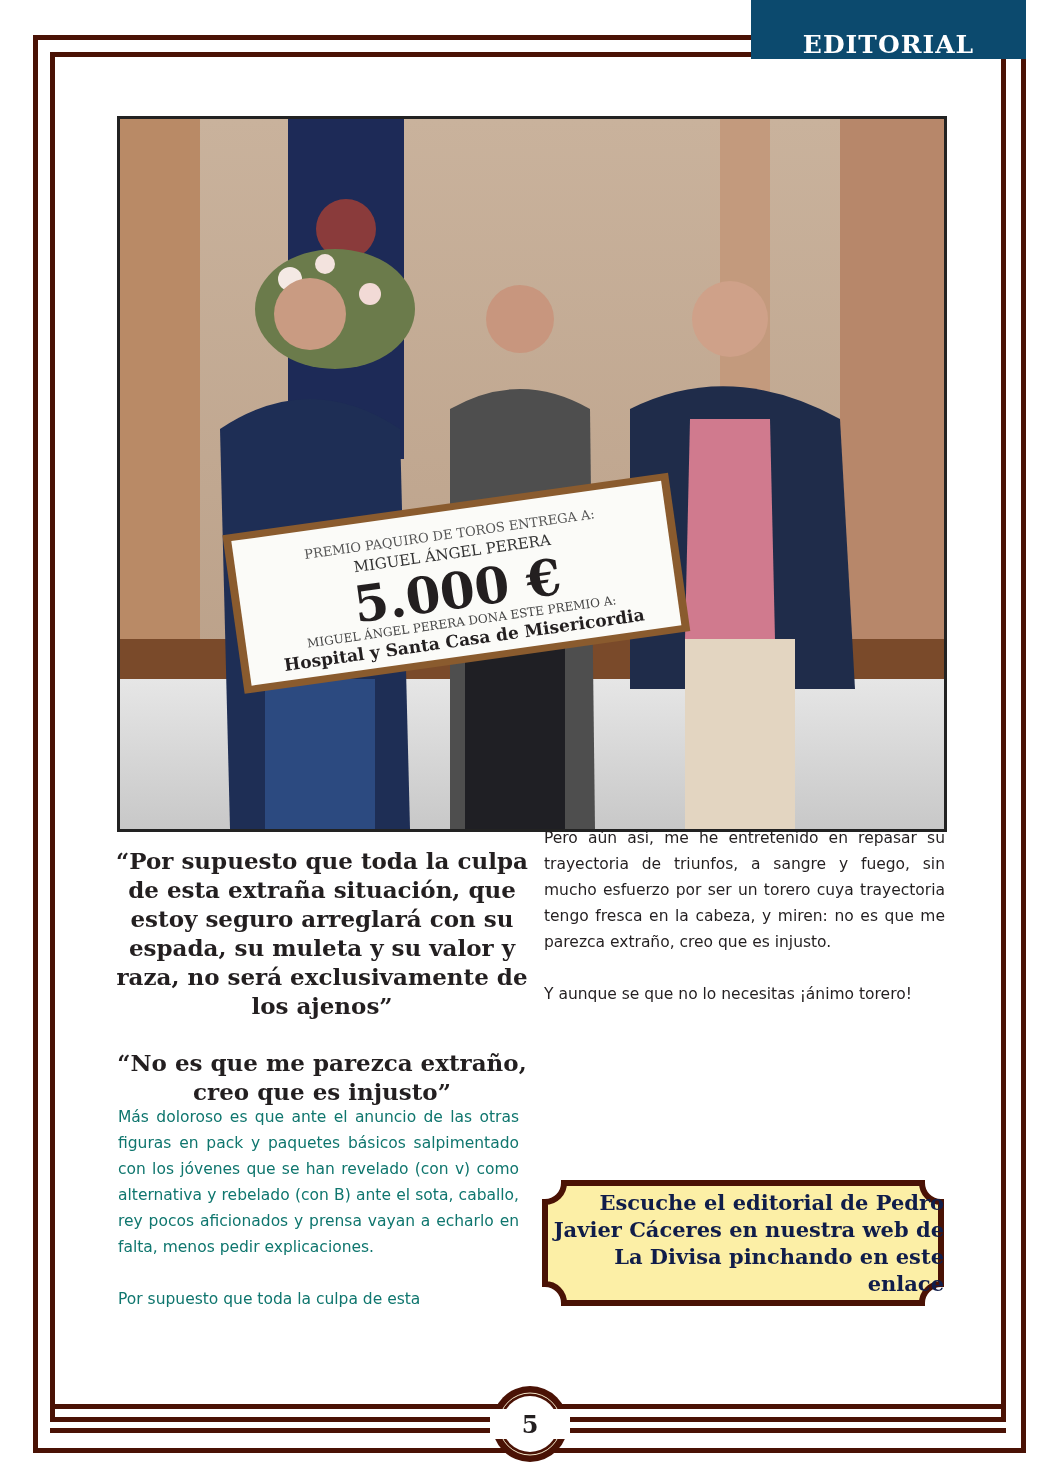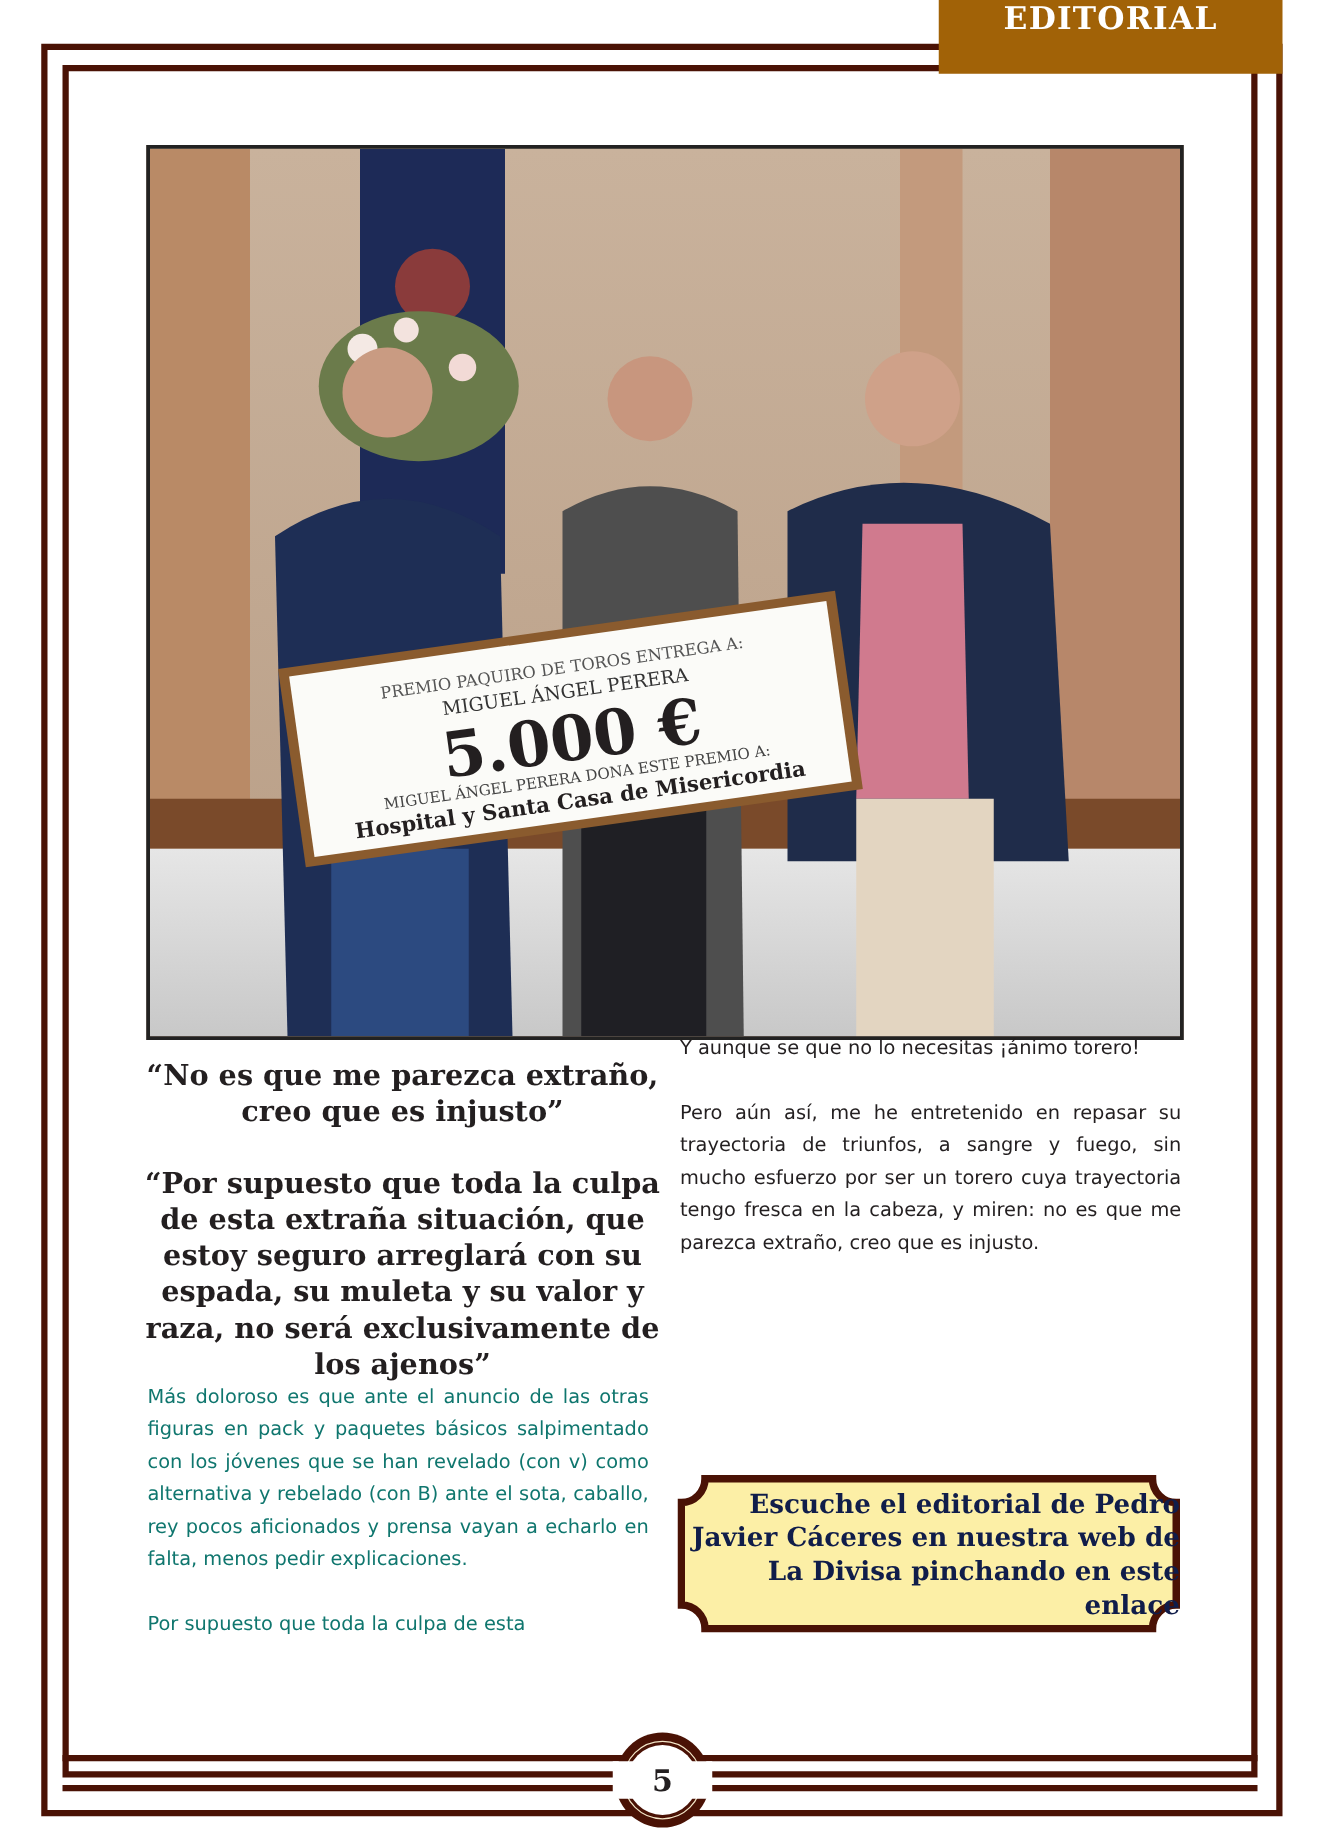--- a/index.html
+++ b/index.html
@@ -1,19 +1,19 @@
 <!DOCTYPE html>
 <html><head>
 <meta charset="utf-8">
 <style>
   html, body { margin: 0; padding: 0; background: #ffffff; }
   body { width: 1063px; height: 1476px; position: relative; overflow: hidden; font-family: "Liberation Sans", sans-serif; }
   .frame-outer { position: absolute; left: 33px; top: 35px; width: 993px; height: 1418px; border: 5px solid #4a1205; box-sizing: border-box; }
   .frame-inner { position: absolute; left: 50px; top: 52px; width: 956px; height: 1370px; border: 5px solid #4a1205; box-sizing: border-box; }
-  .section-tab { position: absolute; left: 751px; top: 0; width: 275px; height: 59px; background: #a16207; color: #ffffff; display: flex; align-items: flex-start; justify-content: center; font-family: "DejaVu Serif", serif; font-weight: bold; font-size: 25px; letter-spacing: 1px; }
+  .section-tab { position: absolute; left: 751px; top: 0; width: 275px; height: 59px; background: #0c4a6e; color: #ffffff; display: flex; align-items: flex-end; justify-content: center; font-family: "DejaVu Serif", serif; font-weight: bold; font-size: 25px; letter-spacing: 1px; }
   .photo { position: absolute; left: 117px; top: 116px; width: 830px; height: 716px; border: 3px solid #222; box-sizing: border-box; overflow: hidden; background: #c7b09a; }
   .photo svg { display: block; width: 100%; height: 100%; }
   .pullquotes { position: absolute; left: 112px; top: 846px; width: 420px; text-align: center; font-family: "DejaVu Serif", serif; font-weight: bold; color: #231f20; font-size: 23px; line-height: 29px; }
   .pullquote { margin: 0 0 28px 0; }
   .body-left { position: absolute; left: 118px; top: 1104px; width: 401px; font-family: "DejaVu Sans", sans-serif; font-size: 15.5px; line-height: 26px; color: #0f766e; text-align: justify; }
   .body-right { position: absolute; left: 544px; top: 825px; width: 401px; font-family: "DejaVu Sans", sans-serif; font-size: 15.5px; line-height: 26px; color: #231f20; text-align: justify; }
   .para { margin: 0 0 26px 0; }
   .promo { position: absolute; left: 542px; top: 1180px; width: 402px; height: 126px; cursor: pointer; }
   .promo svg { position: absolute; left: 0; top: 0; }
   .promo-text { position: absolute; left: 0; top: 0; width: 100%; height: 100%; display: flex; align-items: center; justify-content: center; text-align: right; font-family: "DejaVu Serif", serif; font-weight: bold; font-size: 21px; line-height: 27px; color: #101d4a; }
@@ -79,32 +79,32 @@
       <text x="335" y="420" font-family="DejaVu Serif, serif" font-size="13" fill="#555" text-anchor="middle">PREMIO PAQUIRO DE TOROS ENTREGA A:</text>
       <text x="335" y="440" font-family="DejaVu Serif, serif" font-size="15" fill="#333" text-anchor="middle">MIGUEL ÁNGEL PERERA</text>
       <text x="335" y="490" font-family="DejaVu Serif, serif" font-weight="bold" font-size="50" fill="#231f20" text-anchor="middle">5.000 €</text>
       <text x="335" y="508" font-family="DejaVu Serif, serif" font-size="12" fill="#444" text-anchor="middle">MIGUEL ÁNGEL PERERA DONA ESTE PREMIO A:</text>
       <text x="335" y="528" font-family="DejaVu Serif, serif" font-weight="bold" font-size="17" fill="#231f20" text-anchor="middle">Hospital y Santa Casa de Misericordia</text>
     </g>
   </svg>
 </div>
 
 <div class="pullquotes">
+  <p class="pullquote">“Por supuesto que toda la culpa de esta extraña situación, que estoy seguro arreglará con su espada, su muleta y su valor y raza, no será exclusivamente de los ajenos”</p>
   <p class="pullquote">“No es que me parezca extraño, creo que es injusto”</p>
-  <p class="pullquote">“Por supuesto que toda la culpa de esta extraña situación, que estoy seguro arreglará con su espada, su muleta y su valor y raza, no será exclusivamente de los ajenos”</p>
 </div>
 
 <div class="body-left">
   <p class="para">Más doloroso es que ante el anuncio de las otras figuras en pack y paquetes básicos salpimentado con los jóvenes que se han revelado (con v) como alternativa y rebelado (con B) ante el sota, caballo, rey pocos aficionados y prensa vayan a echarlo en falta, menos pedir explicaciones.</p>
   <p class="para">Por supuesto que toda la culpa de esta</p>
 </div>
 
 <div class="body-right">
+  <p class="para">Pero aún así, me he entretenido en repasar su trayectoria de triunfos, a sangre y fuego, sin mucho esfuerzo por ser un torero cuya trayectoria tengo fresca en la cabeza, y miren: no es que me parezca extraño, creo que es injusto.</p>
   <p class="para">Y aunque se que no lo necesitas ¡ánimo torero!</p>
-  <p class="para">Pero aún así, me he entretenido en repasar su trayectoria de triunfos, a sangre y fuego, sin mucho esfuerzo por ser un torero cuya trayectoria tengo fresca en la cabeza, y miren: no es que me parezca extraño, creo que es injusto.</p>
 </div>
 
 <div class="promo">
   <svg width="402" height="126" viewBox="0 0 402 126">
     <path d="M22 3 H380 A19 19 0 0 0 399 22 V104 A19 19 0 0 0 380 123 H22 A19 19 0 0 0 3 104 V22 A19 19 0 0 0 22 3 Z" fill="#fcefa6" stroke="#4a1205" stroke-width="6"></path>
   </svg>
   <div class="promo-text">Escuche el editorial de Pedro Javier Cáceres en nuestra web de La Divisa pinchando en este enlace</div>
 </div>
 
 <div class="footer-line" style="top:1404px;"></div>

